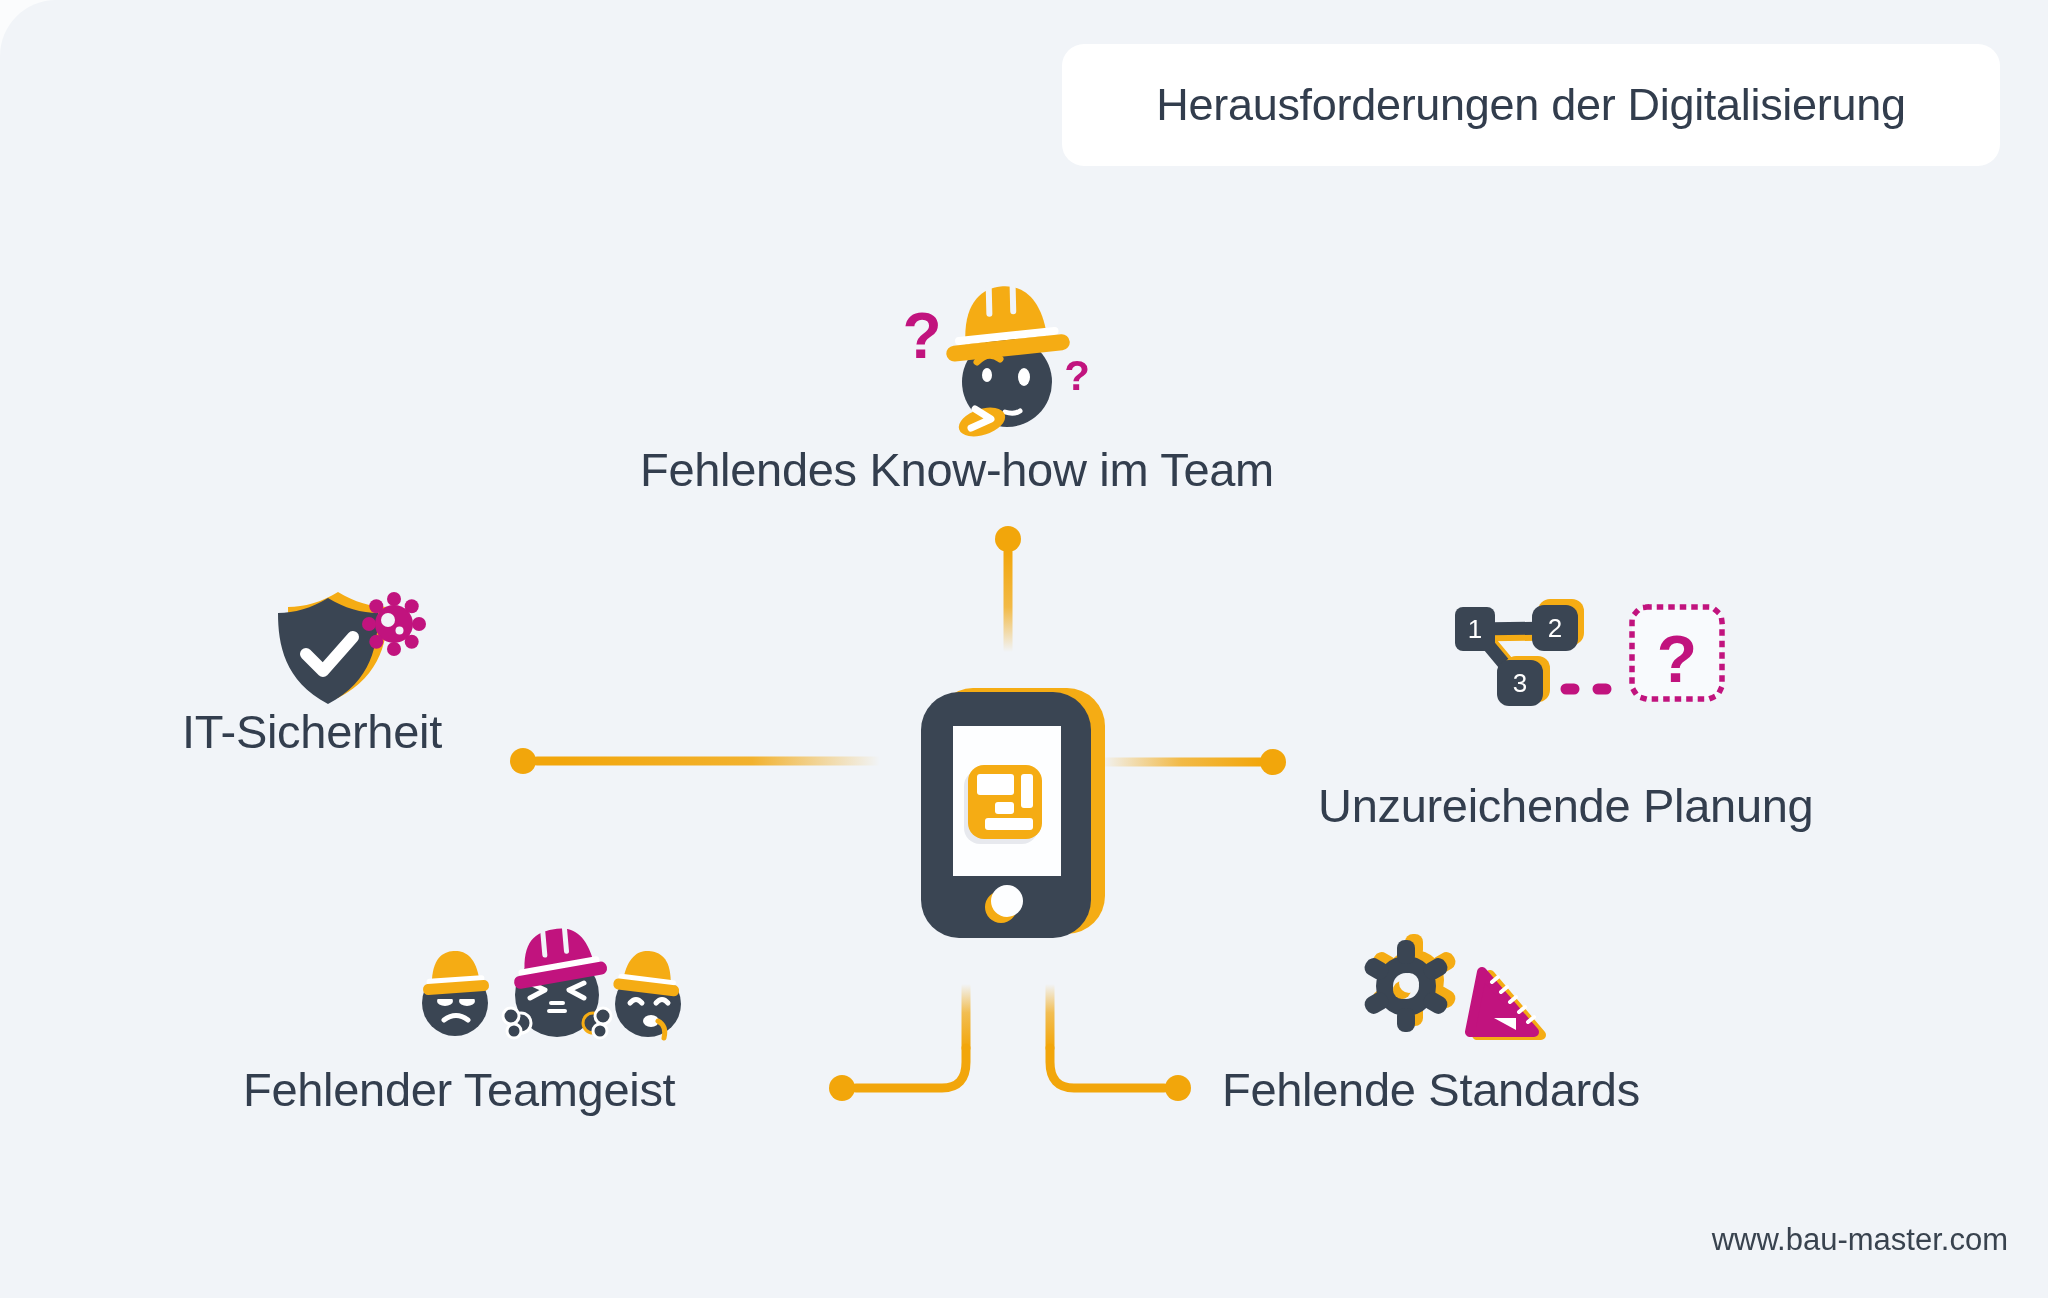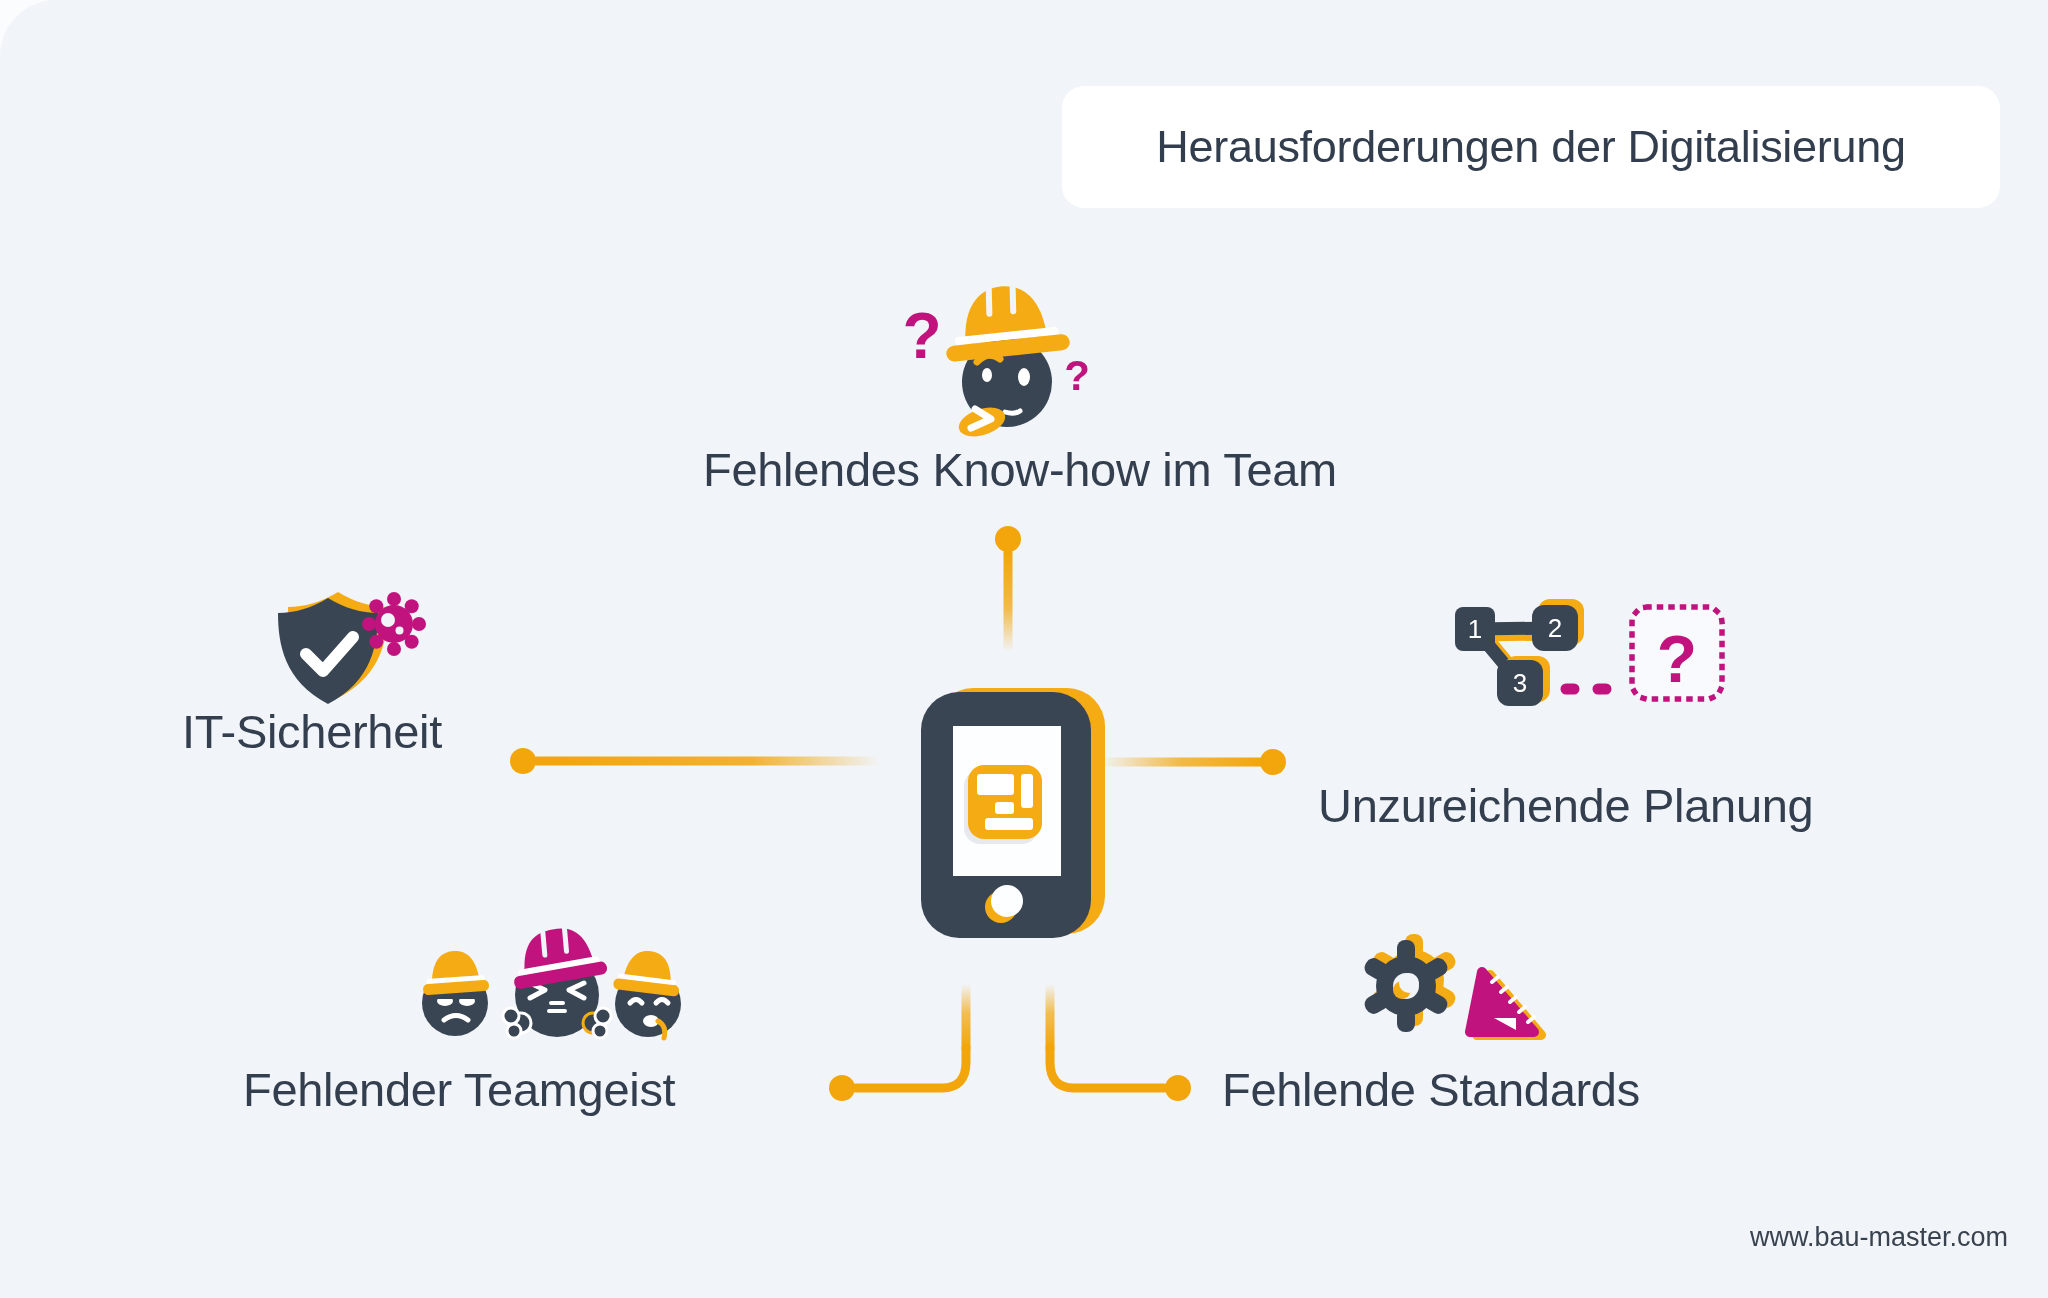--- a/index.html
+++ b/index.html
@@ -3,36 +3,36 @@
 <meta charset="utf-8">
 <style>
   html,body{margin:0;padding:0;background:#fbfcfd;}
   .canvas{
     position:relative;width:2048px;height:1298px;background:#F1F4F8;
     border-top-left-radius:56px;overflow:hidden;
     font-family:"Liberation Sans",sans-serif;
   }
   .title-card{
     position:absolute;left:1062px;top:44px;width:938px;height:122px;
-    background:#FFFFFF;border-radius:22px;display:flex;align-items:center;justify-content:center;margin-top:42px;
+    background:#FFFFFF;border-radius:22px;display:flex;align-items:center;justify-content:center;
   }
   .title-card .title{
     font-size:45px;font-weight:500;color:#323D4D;letter-spacing:-0.3px;white-space:nowrap;
   }
   .label{
     position:absolute;font-size:47px;font-weight:500;color:#333E4E;
     letter-spacing:-0.3px;white-space:nowrap;
   }
-  .label.top{left:640px;top:442px;width:760px;text-align:center;}
+  .label.top{left:640px;top:442px;width:760px;text-align:left;}
   .label.left{left:182px;top:704px;}
   .label.right{left:1318px;top:738px;margin-top:40px;}
   .label.bl{left:243px;top:1062px;}
   .label.br{left:1222px;top:1062px;}
   .website{
-    position:absolute;right:40px;top:1222px;font-size:27px;color:#39434F;
+    position:absolute;right:40px;top:1222px;font-size:31px;color:#39434F;
   }
   svg.abs{position:absolute;}
   .connectors{left:0;top:0;}
   .think{left:885px;top:228px;}
   .shield{left:268px;top:592px;}
   .plan{left:1452px;top:585px;}
   .faces{left:418px;top:925px;}
   .tools{left:1343px;top:926px;}
   .phone{left:915px;top:686px;}
 </style>

